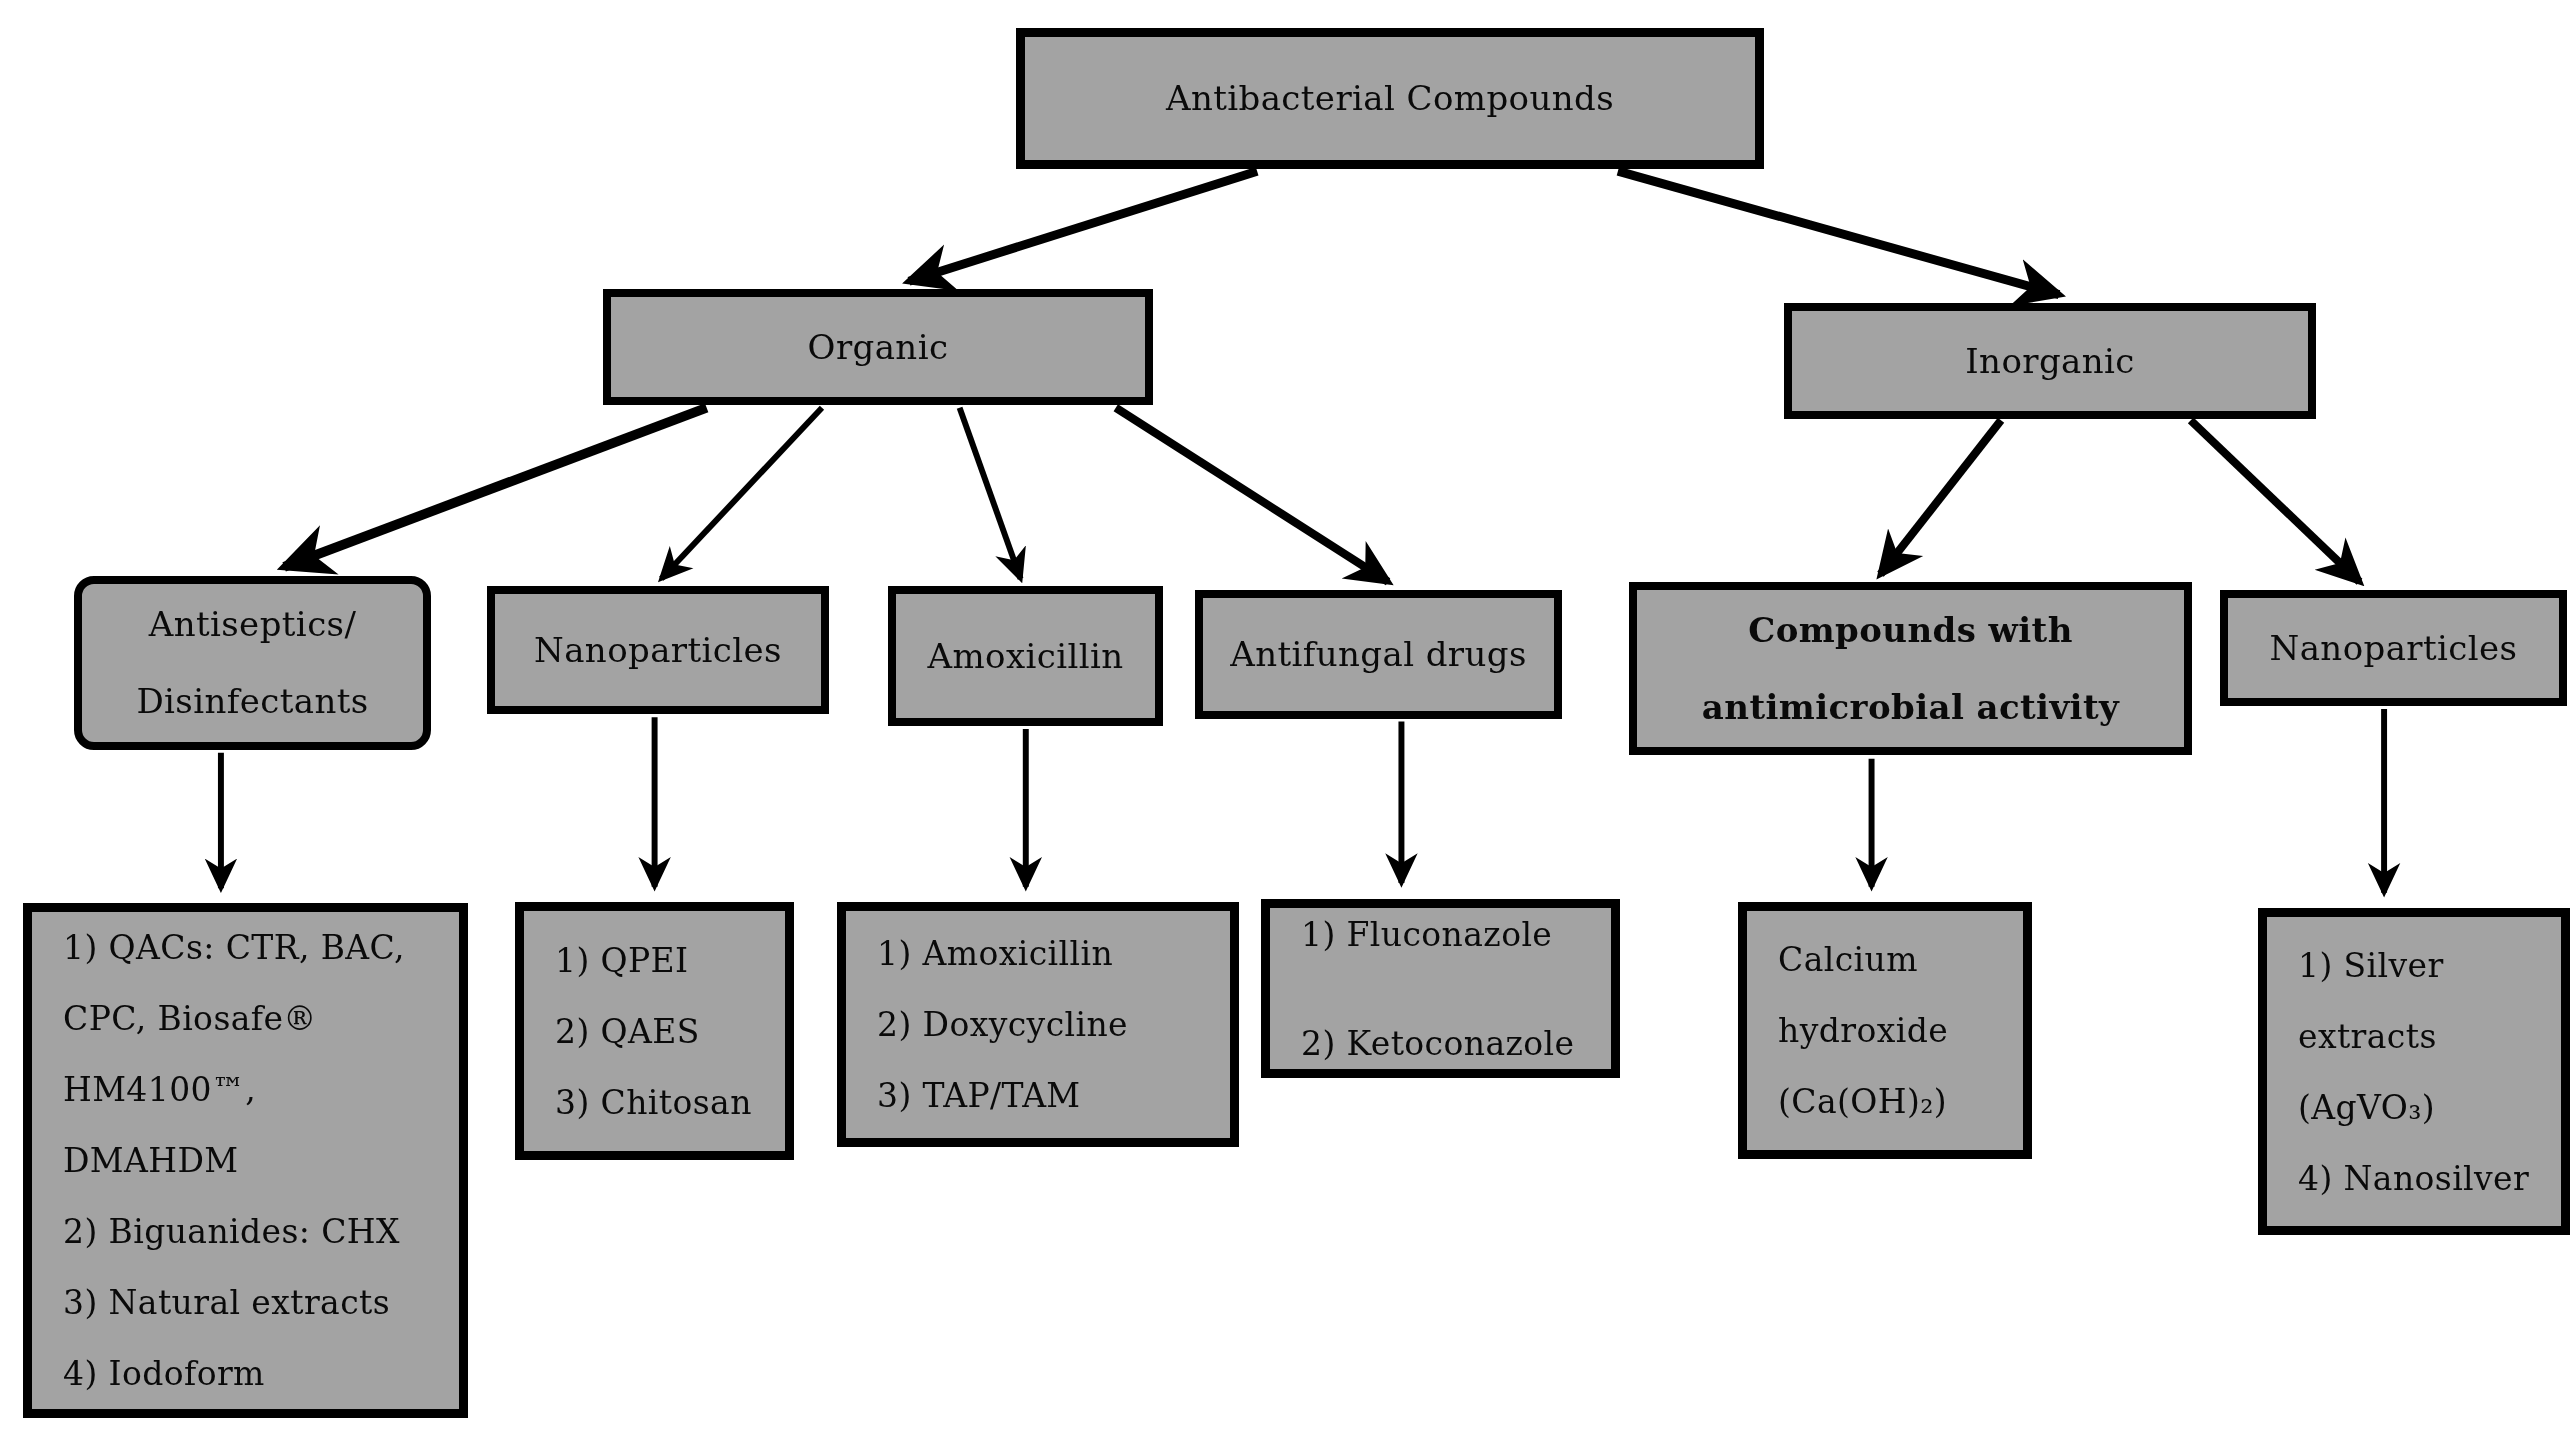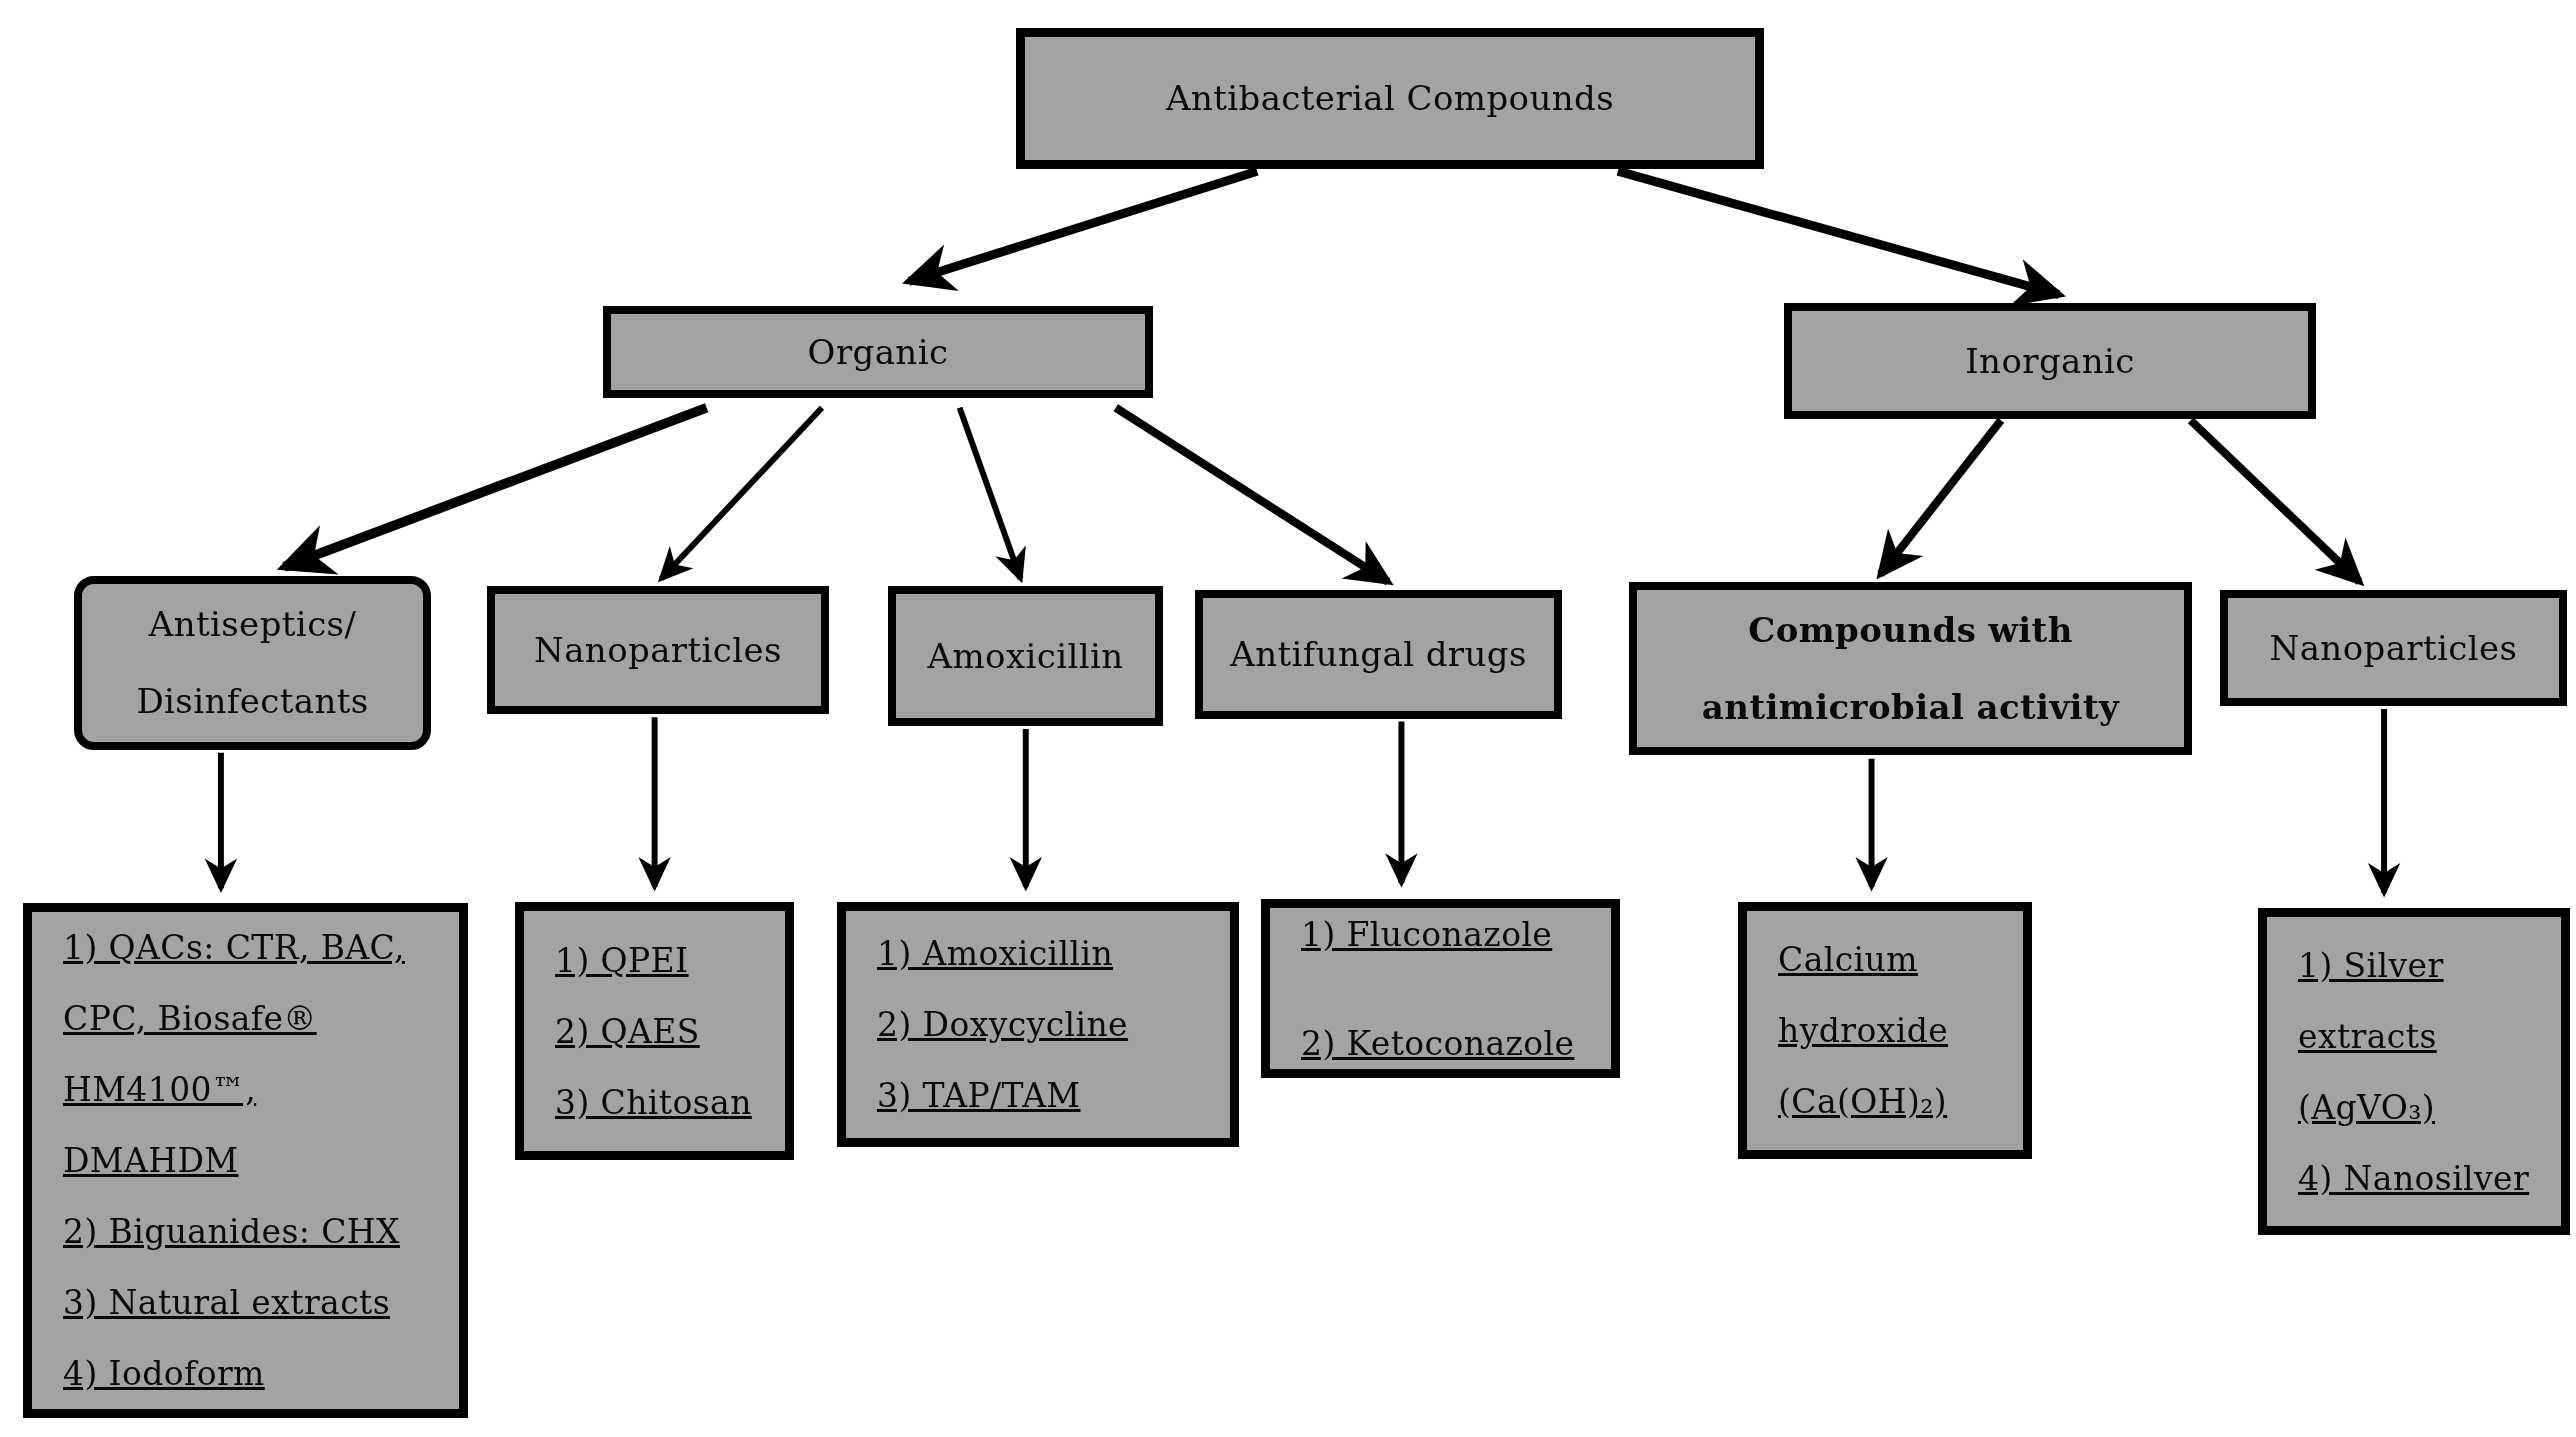--- a/index.html
+++ b/index.html
@@ -39,28 +39,27 @@
     letter-spacing: 0.4px;
   }
   .node.leaf {
     border-width: 9.7px;
     align-items: flex-start;
     text-align: left;
     font-size: 33px;
     line-height: 71px;
     padding-left: 31px;
     padding-right: 23px;
-    text-decoration: underline;
   }
   .ln {
     white-space: nowrap;
   }
   
   #n-root        { left: 1016px; top: 28px;   width: 748px; height: 141px; border-width: 9px; }
-  #n-organic     { left: 603px;  top: 289px;  width: 550px;  height: 92px; margin-top: 17px; }
+  #n-organic     { left: 603px;  top: 289px;  width: 550px;  height: 116px; }
   #n-inorganic   { left: 1784px; top: 303px;  width: 532px;  height: 116px; }
   #n-antiseptics { left: 74px;   top: 576px;  width: 357px;  height: 174px; border-radius: 20px; }
   #n-nano-left   { left: 487px;  top: 586px;  width: 342px;  height: 128px; }
   #n-antibiotics { left: 888px; top: 586px;  width: 275px;  height: 140px; }
   #n-antifungal  { left: 1195px; top: 590px;  width: 367px;  height: 129px; }
   #n-compounds   { left: 1629px; top: 582px;  width: 563px;  height: 173px; font-weight: bold; }
   #n-nano-right  { left: 2220px; top: 590px;  width: 347px;  height: 116px; }
   #n-leaf-antiseptics { left: 23px;   top: 903px; width: 445px; height: 515px; }
   #n-leaf-nano-left   { left: 515px;  top: 902px; width: 279px; height: 258px; }
   #n-leaf-antibiotics { left: 837px; top: 902px; width: 402px; height: 245px; }

